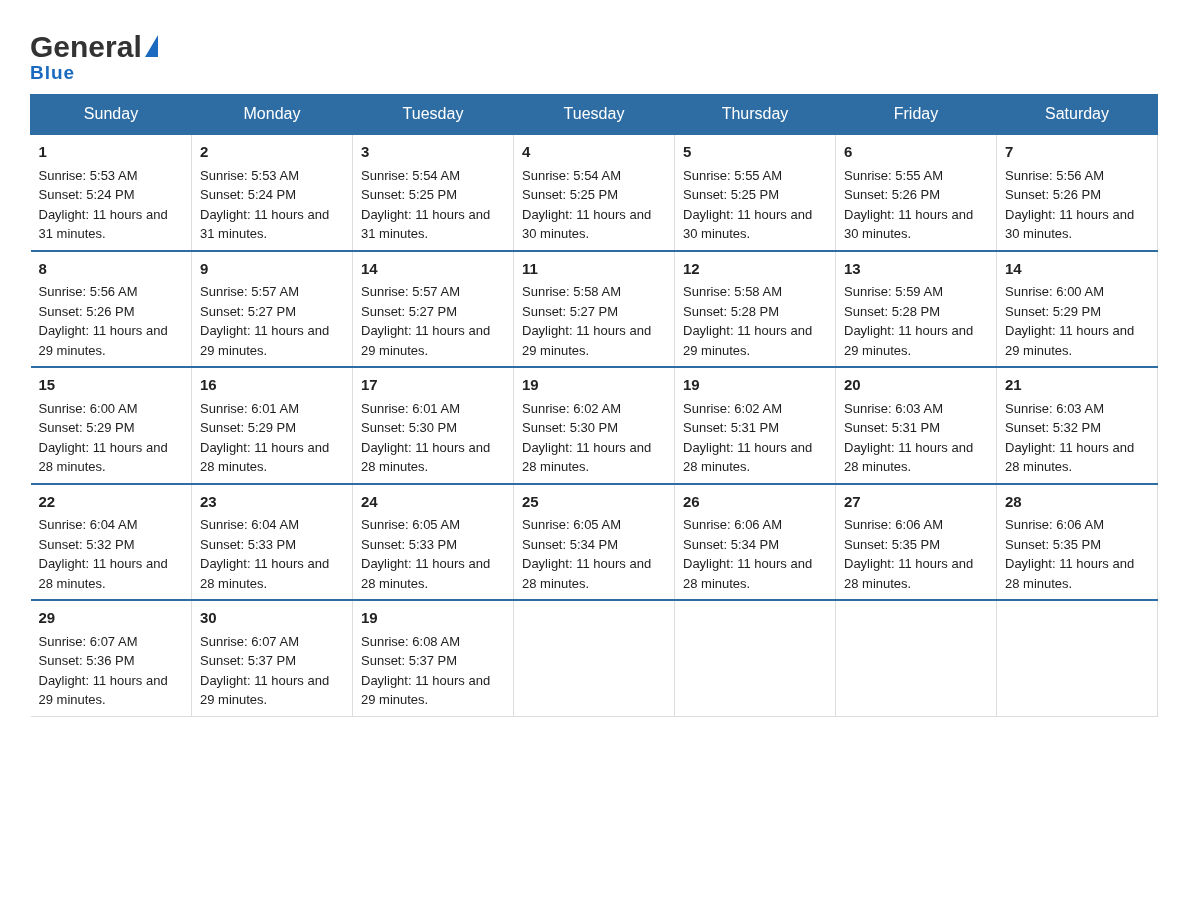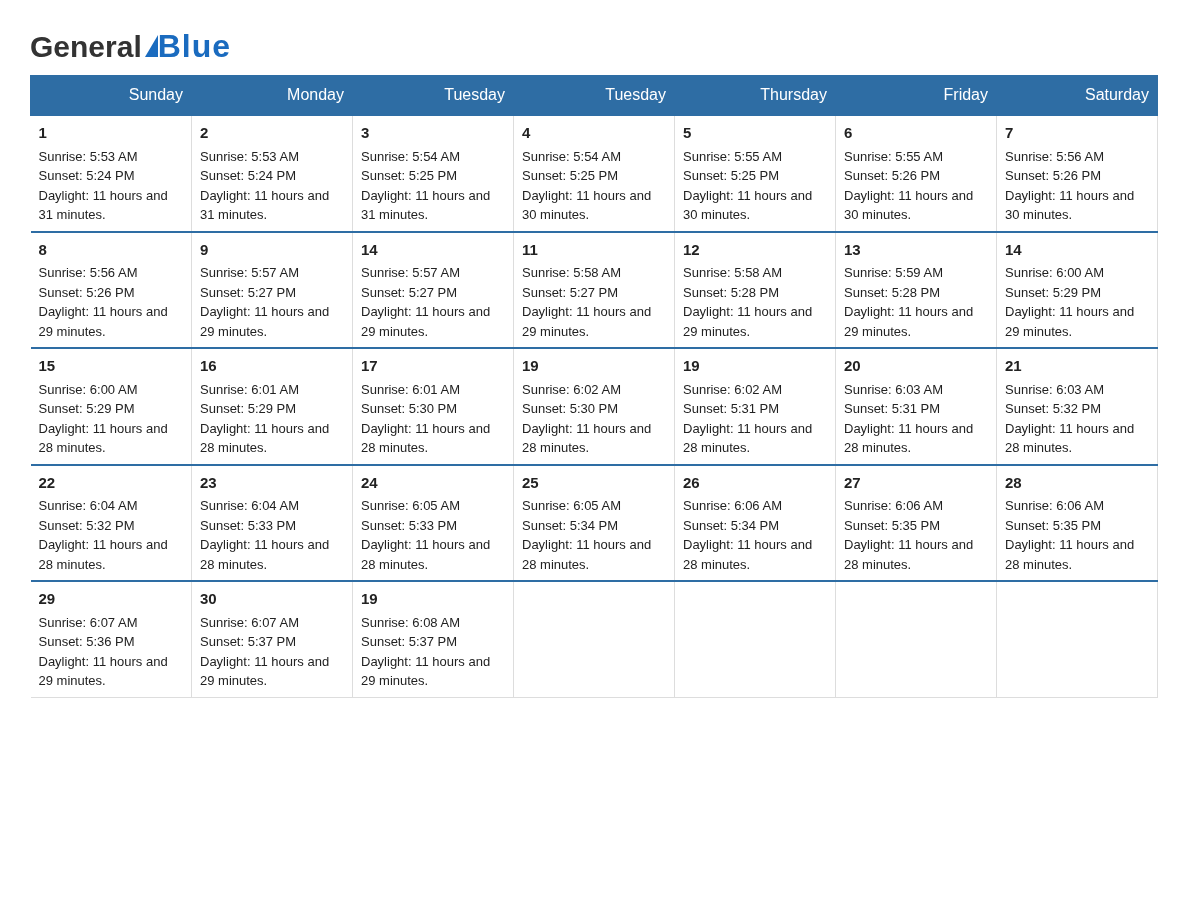--- a/index.html
+++ b/index.html
@@ -11,21 +11,21 @@
       padding: 20px 30px;
     }
     .header {
       display: flex;
       align-items: flex-start;
       justify-content: space-between;
       margin-bottom: 10px;
     }
     .logo {
       display: flex;
-      flex-direction: row;
+      flex-direction: column;
       align-items: flex-start;
       margin-top: 10px;
     }
     .title-section {
       text-align: right;
     }
     .month-title {
       font-size: 52px;
       font-weight: 300;
       color: #222;
@@ -38,21 +38,21 @@
     }
     .calendar {
       width: 100%;
       border-collapse: collapse;
       margin-top: 10px;
     }
     .calendar th {
       background-color: #2e6da4;
       color: #fff;
       padding: 10px 8px;
-      text-align: right;
+      text-align: center;
       font-size: 16px;
       font-weight: normal;
       border: 1px solid #2e6da4;
     }
     .calendar td {
       border: 1px solid #ccc;
       vertical-align: top;
       padding: 6px 8px;
       width: 14.28%;
       min-height: 110px;
@@ -90,21 +90,21 @@
   </style>
 </head>
 <body>
 
 <div class="header">
   <div class="logo">
     <div style="display:flex;align-items:center;">
       <span style="font-size:30px;font-weight:bold;color:#333;">General</span>
       <span style="display:inline-block;width:0;height:0;border-left:13px solid transparent;border-bottom:22px solid #1a6bbf;margin-left:3px;margin-bottom:2px;"></span>
     </div>
-    <div style="font-size:32px;font-weight:bold;color:#1a6bbf;margin-top:-2px;letter-spacing:1px;">Blue</div>
+    <div style="font-size:19px;font-weight:bold;color:#1a6bbf;margin-top:-2px;letter-spacing:1px;">Blue</div>
   </div>
   <div class="title-section">
     <div class="month-title"></div>
     <div class="location"></div>
   </div>
 </div>
 
 <table class="calendar">
   <thead>
     <tr>

